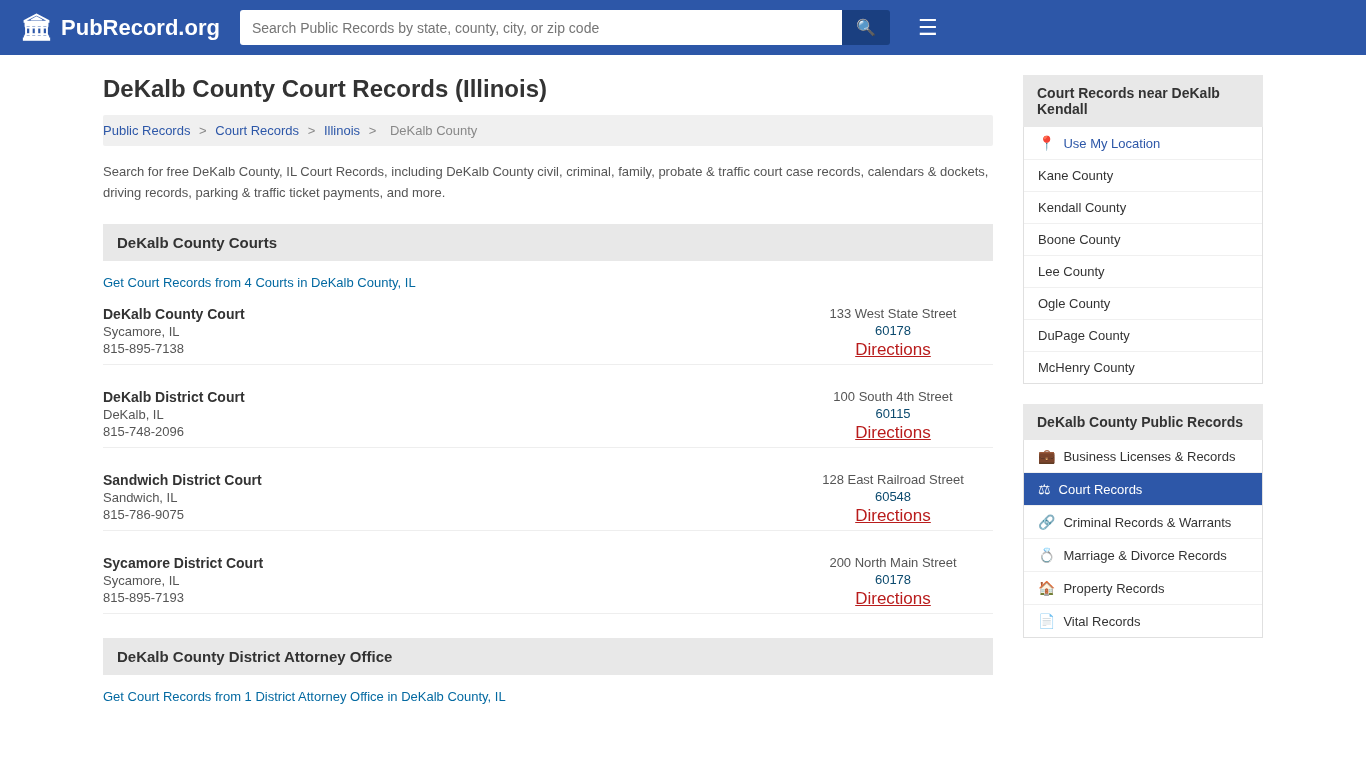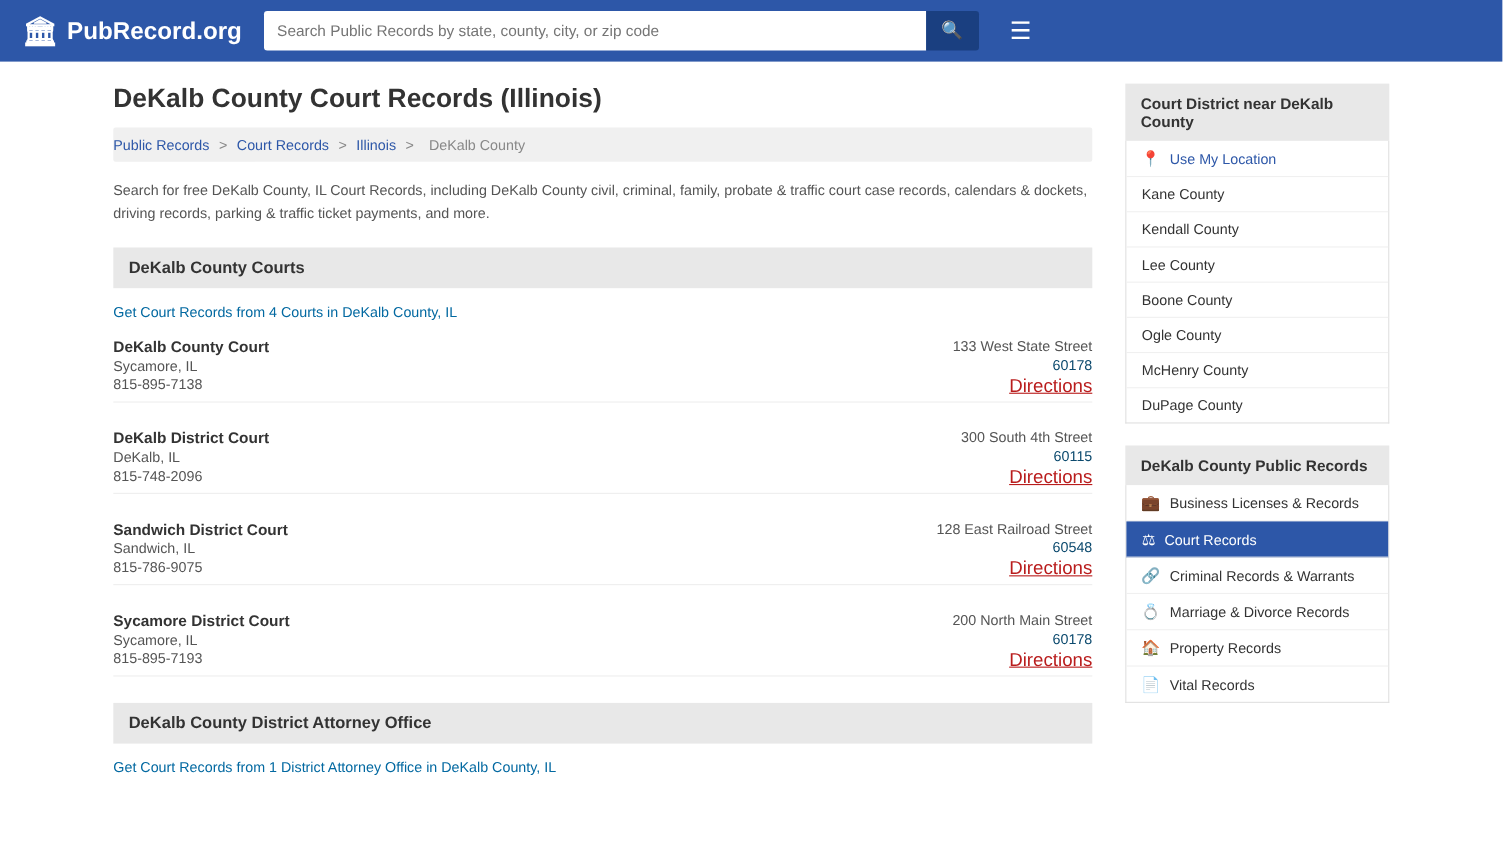--- a/index.html
+++ b/index.html
@@ -148,21 +148,21 @@
     .court-city {
       font-size: 13px;
       color: #555;
       margin-bottom: 2px;
     }
     .court-phone {
       font-size: 13px;
       color: #555;
     }
     .court-right {
-      text-align: right;
+      text-align: center;
       min-width: 200px;
     }
     .court-address {
       font-size: 13px;
       color: #555;
       margin-bottom: 2px;
     }
     .court-zip {
       font-size: 13px;
       color: #0c4a6e;
@@ -279,21 +279,21 @@
       </div>
     </div>
 
     <div class="court-entry">
       <div class="court-left">
         <div class="court-name">DeKalb District Court</div>
         <div class="court-city">DeKalb, IL</div>
         <div class="court-phone">815-748-2096</div>
       </div>
       <div class="court-right">
-        <div class="court-address">300 South 4th Street</div>
+        <div class="court-address">100 South 4th Street</div>
         <div class="court-zip">60115</div>
         <a class="directions-link" href="#">Directions</a>
       </div>
     </div>
 
     <div class="court-entry">
       <div class="court-left">
         <div class="court-name">Sandwich District Court</div>
         <div class="court-city">Sandwich, IL</div>
         <div class="court-phone">815-786-9075</div>
@@ -320,46 +320,46 @@
 
     <div class="district-attorney-section">
       <div class="section-header">DeKalb County District Attorney Office</div>
       <p class="sub-description">Get Court Records from 1 District Attorney Office in DeKalb County, IL</p>
     </div>
 
   </div>
 
   <aside class="sidebar">
 
-    <div class="sidebar-section-title">Court District near DeKalb County</div>
+    <div class="sidebar-section-title">Court Records near DeKalb Kendall</div>
     <ul class="sidebar-list">
       <li class="use-location">
         <span class="sidebar-icon loc-icon">📍</span>
         <span>Use My Location</span>
       </li>
       <li>
         <a href="#">Kane County</a>
       </li>
       <li>
         <a href="#">Kendall County</a>
       </li>
       <li>
+        <a href="#">Boone County</a>
+      </li>
+      <li>
         <a href="#">Lee County</a>
       </li>
       <li>
-        <a href="#">Boone County</a>
-      </li>
-      <li>
         <a href="#">Ogle County</a>
       </li>
       <li>
+        <a href="#">DuPage County</a>
+      </li>
+      <li>
         <a href="#">McHenry County</a>
-      </li>
-      <li>
-        <a href="#">DuPage County</a>
       </li>
     </ul>
 
     <div class="sidebar-section-title">DeKalb County Public Records</div>
     <ul class="sidebar-list">
       <li>
         <span class="sidebar-icon">💼</span>
         <a href="#">Business Licenses &amp; Records</a>
       </li>
       <li class="active">

